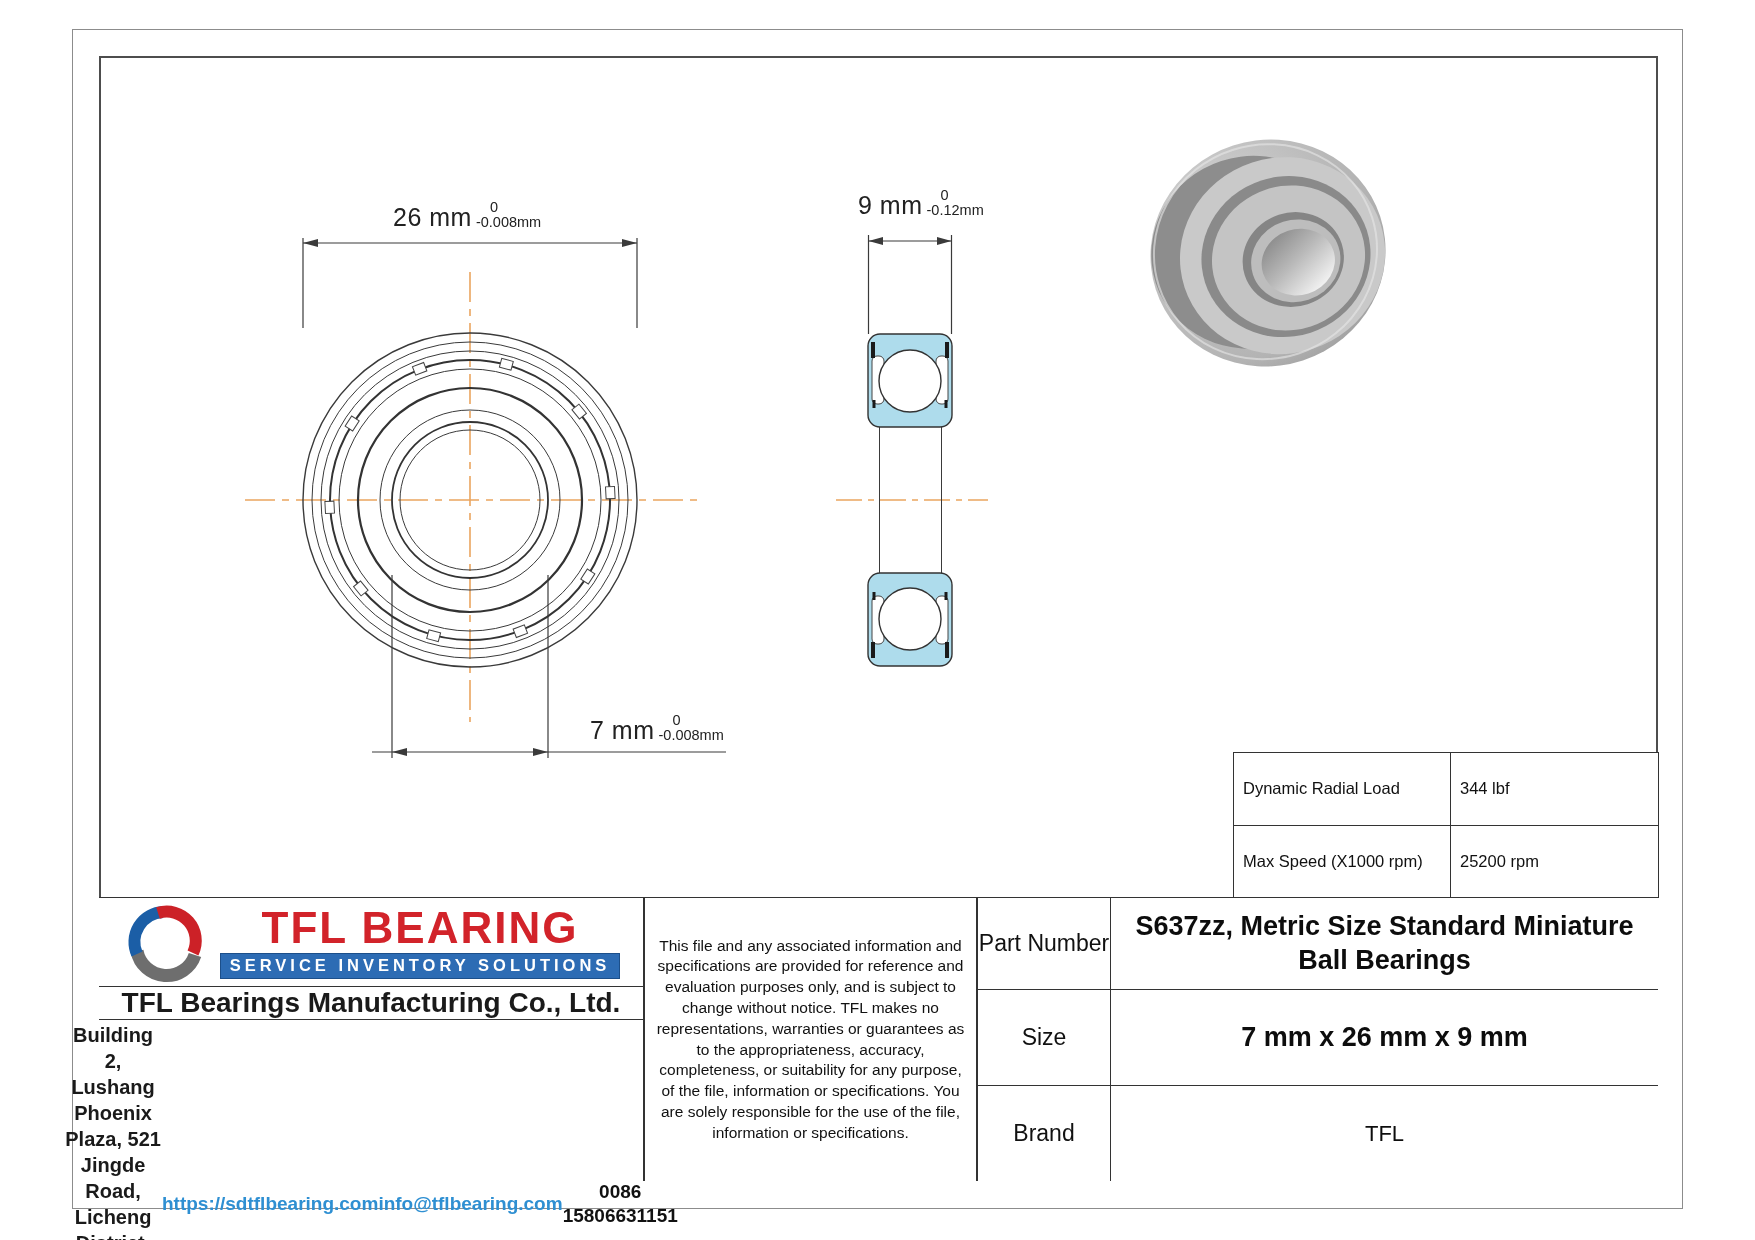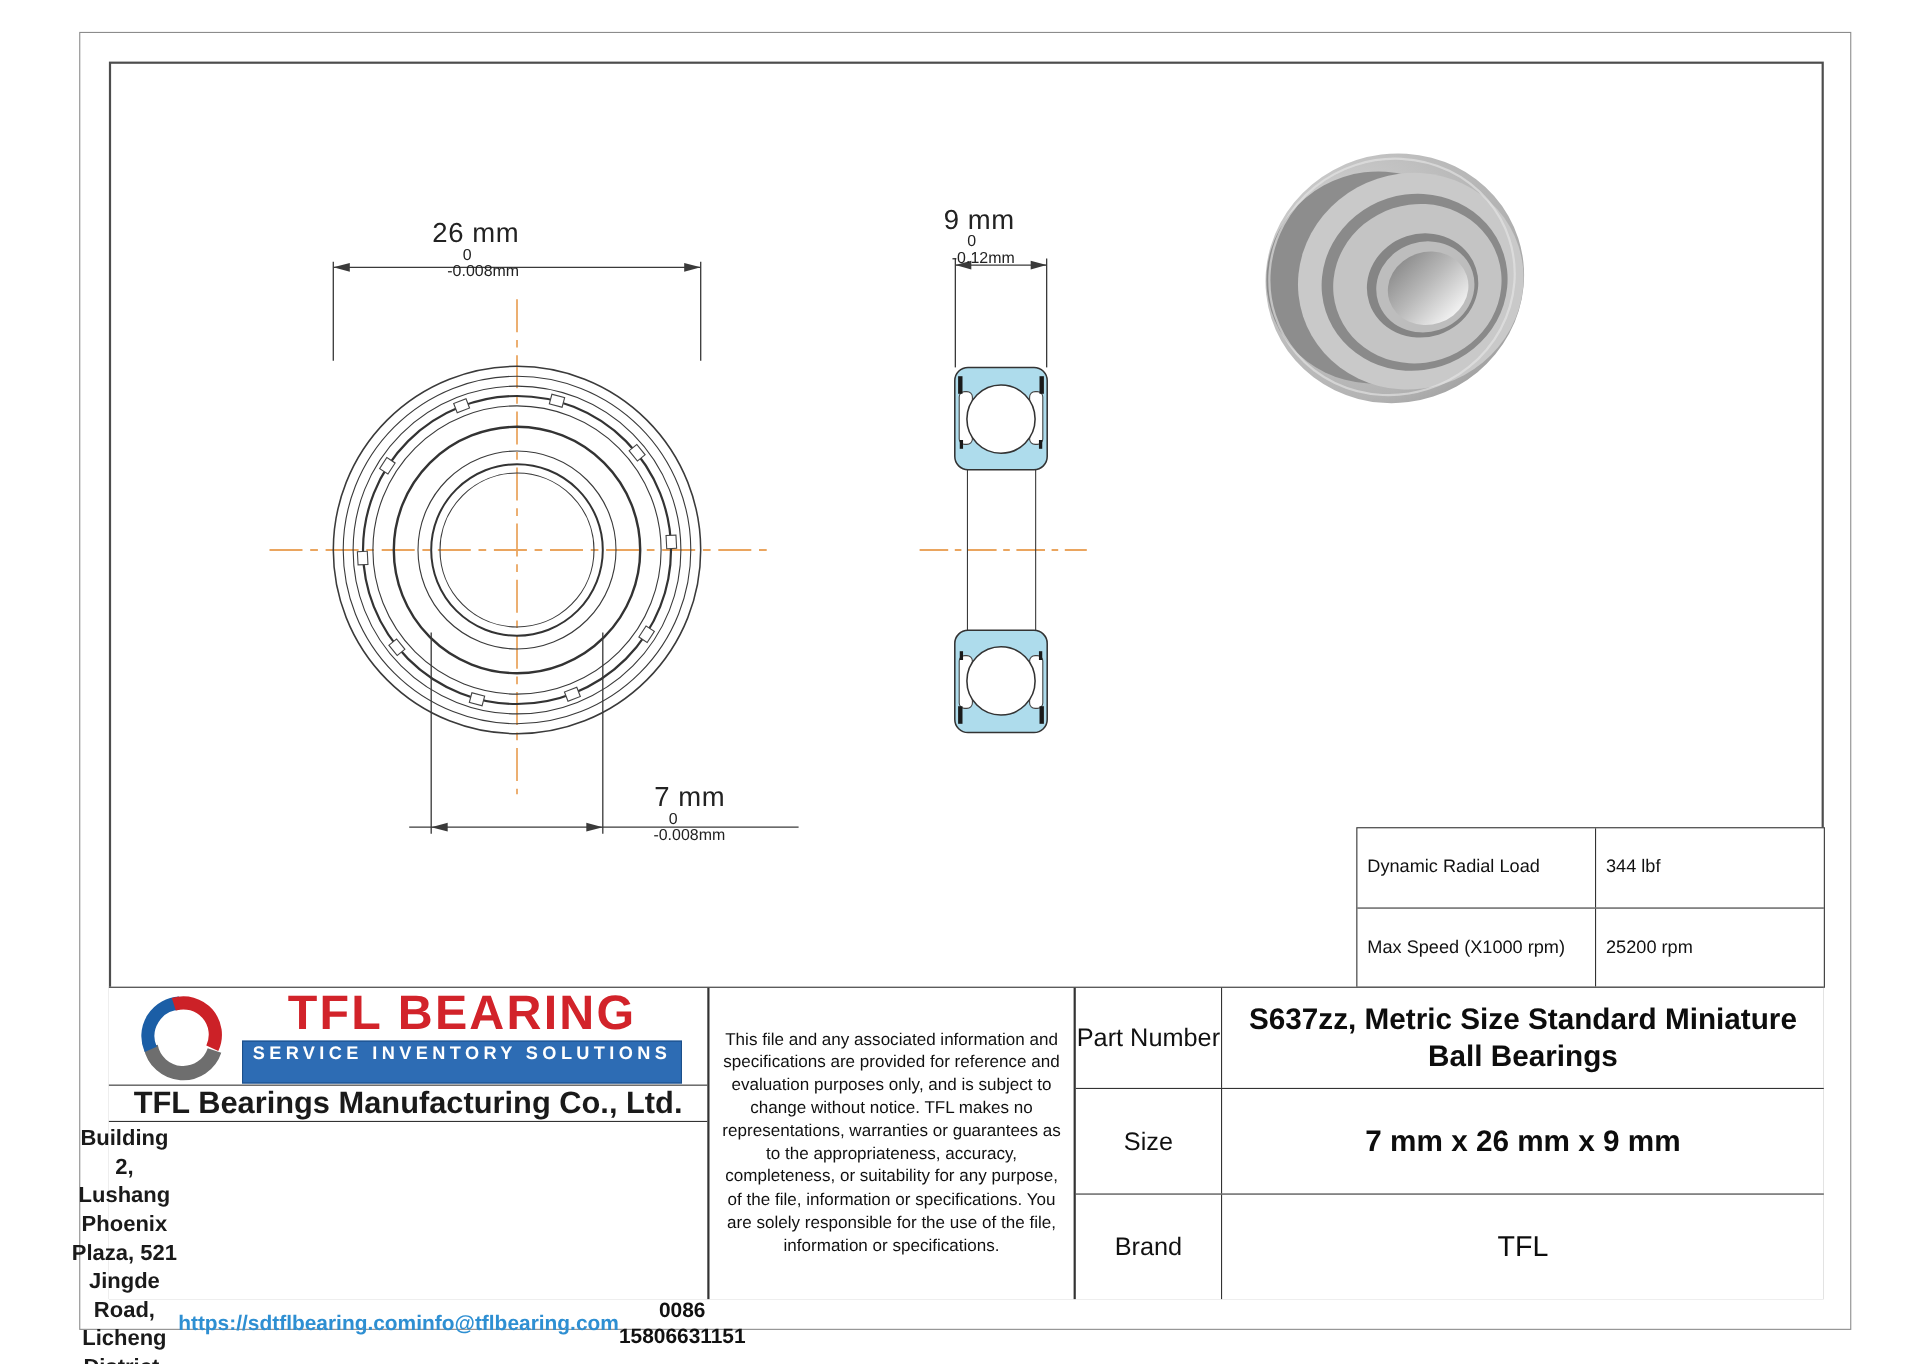--- a/index.html
+++ b/index.html
@@ -7,21 +7,21 @@
     position:relative;width:1755px;height:1240px;background:#fff;overflow:hidden;
     font-family:"Liberation Sans",sans-serif;color:#111;
   }
   .outer-frame{position:absolute;left:72px;top:29px;width:1611px;height:1180px;
     border:1px solid #8c8c8c;box-sizing:border-box;}
   .inner-frame{position:absolute;left:99px;top:56px;width:1559px;height:1125px;
     border:2px solid #4d4d4d;box-sizing:border-box;}
   #linework{position:absolute;left:0;top:0;z-index:1;}
 
   
-  .dim-label{position:absolute;z-index:2;display:flex;align-items:flex-end;color:#222;flex-direction:column;}
+  .dim-label{position:absolute;z-index:2;display:flex;align-items:flex-end;color:#222;}
   .dim-label .main{font-size:25px;line-height:1;letter-spacing:0.5px;}
   .dim-label .tol{display:inline-flex;flex-direction:column;align-items:flex-start;
     margin-left:4px;font-size:14.5px;line-height:1.05;}
   .dim-label .tol .u{padding-left:14px;}
 
   
   .spec-table{position:absolute;left:1233px;top:752px;width:426px;height:146px;z-index:2;
     display:flex;flex-direction:column;border:1.5px solid #333;box-sizing:border-box;background:#fff;}
   .spec-row{flex:1;display:flex;border-top:1.5px solid #333;box-sizing:border-box;}
   .spec-row:first-child{border-top:none;}
@@ -31,41 +31,41 @@
 
   
   .title-block{position:absolute;left:99px;top:897px;width:1559px;height:284px;z-index:2;
     display:flex;border-top:1.5px solid #333;box-sizing:border-box;background:#fff;}
   .company-col{width:546px;border-right:2px solid #333;box-sizing:border-box;display:flex;flex-direction:column;}
   .logo-cell{height:108px;border-bottom:1.5px solid #333;box-sizing:border-box;
     display:flex;align-items:center;justify-content:center;gap:10px;}
   .logo-text-wrap{display:flex;flex-direction:column;align-items:center;}
   .logo-brand{font-size:44px;font-weight:800;color:#d2232a;letter-spacing:2px;line-height:1;}
   .logo-tagline{margin-top:3px;background:#2d6cb4;color:#fff;font-size:16.5px;font-weight:700;
-    letter-spacing:4px;padding:2px 9px 16px 9px;border:1px solid #1c4f8a;}
+    letter-spacing:4px;padding:2px 9px 3px 9px;border:1px solid #1c4f8a;}
   .company-name{height:47px;border-bottom:1.5px solid #333;box-sizing:border-box;
     display:flex;align-items:center;justify-content:center;font-size:28px;font-weight:600;color:#1a1a1a;}
   .address-cell{flex:1;display:flex;flex-direction:row;align-items:center;justify-content:center;
     text-align:center;padding:2px 6px;box-sizing:border-box;}
   .address-line{font-size:20px;font-weight:600;line-height:1.3;color:#1a1a1a;}
   .link-line{font-size:19px;font-weight:600;color:#2e8fd2;line-height:1.25;text-decoration:none;}
   .phone-line{font-size:19px;font-weight:600;color:#111;line-height:1.25;}
 
   .disclaimer-col{width:333px;border-right:2px solid #333;box-sizing:border-box;
     display:flex;align-items:center;justify-content:center;padding:10px 11px;}
   .disclaimer-text{font-size:15.5px;line-height:1.34;text-align:center;color:#111;}
 
   .fields-col{flex:1;display:flex;flex-direction:column;}
   .field-row{display:flex;border-top:1.5px solid #333;box-sizing:border-box;flex:1;}
   .field-row:first-child{border-top:none;}
   .field-label{width:133px;border-right:1.5px solid #333;box-sizing:border-box;
     display:flex;align-items:center;justify-content:center;font-size:23px;color:#111;text-align:left;}
   .field-value{flex:1;display:flex;align-items:center;justify-content:center;
     font-size:27px;font-weight:700;color:#0d0d0d;text-align:center;padding:0 20px;line-height:1.25;}
-  .field-value.normal{font-weight:400;font-size:26px;}
+  .field-value.normal{font-weight:400;font-size:22px;}
 </style>
 </head>
 <body>
 
 <div class="sheet">
 
   <div class="outer-frame"></div>
   <div class="inner-frame"></div>
 
   <svg id="linework" width="1755" height="1240" viewBox="0 0 1755 1240">

